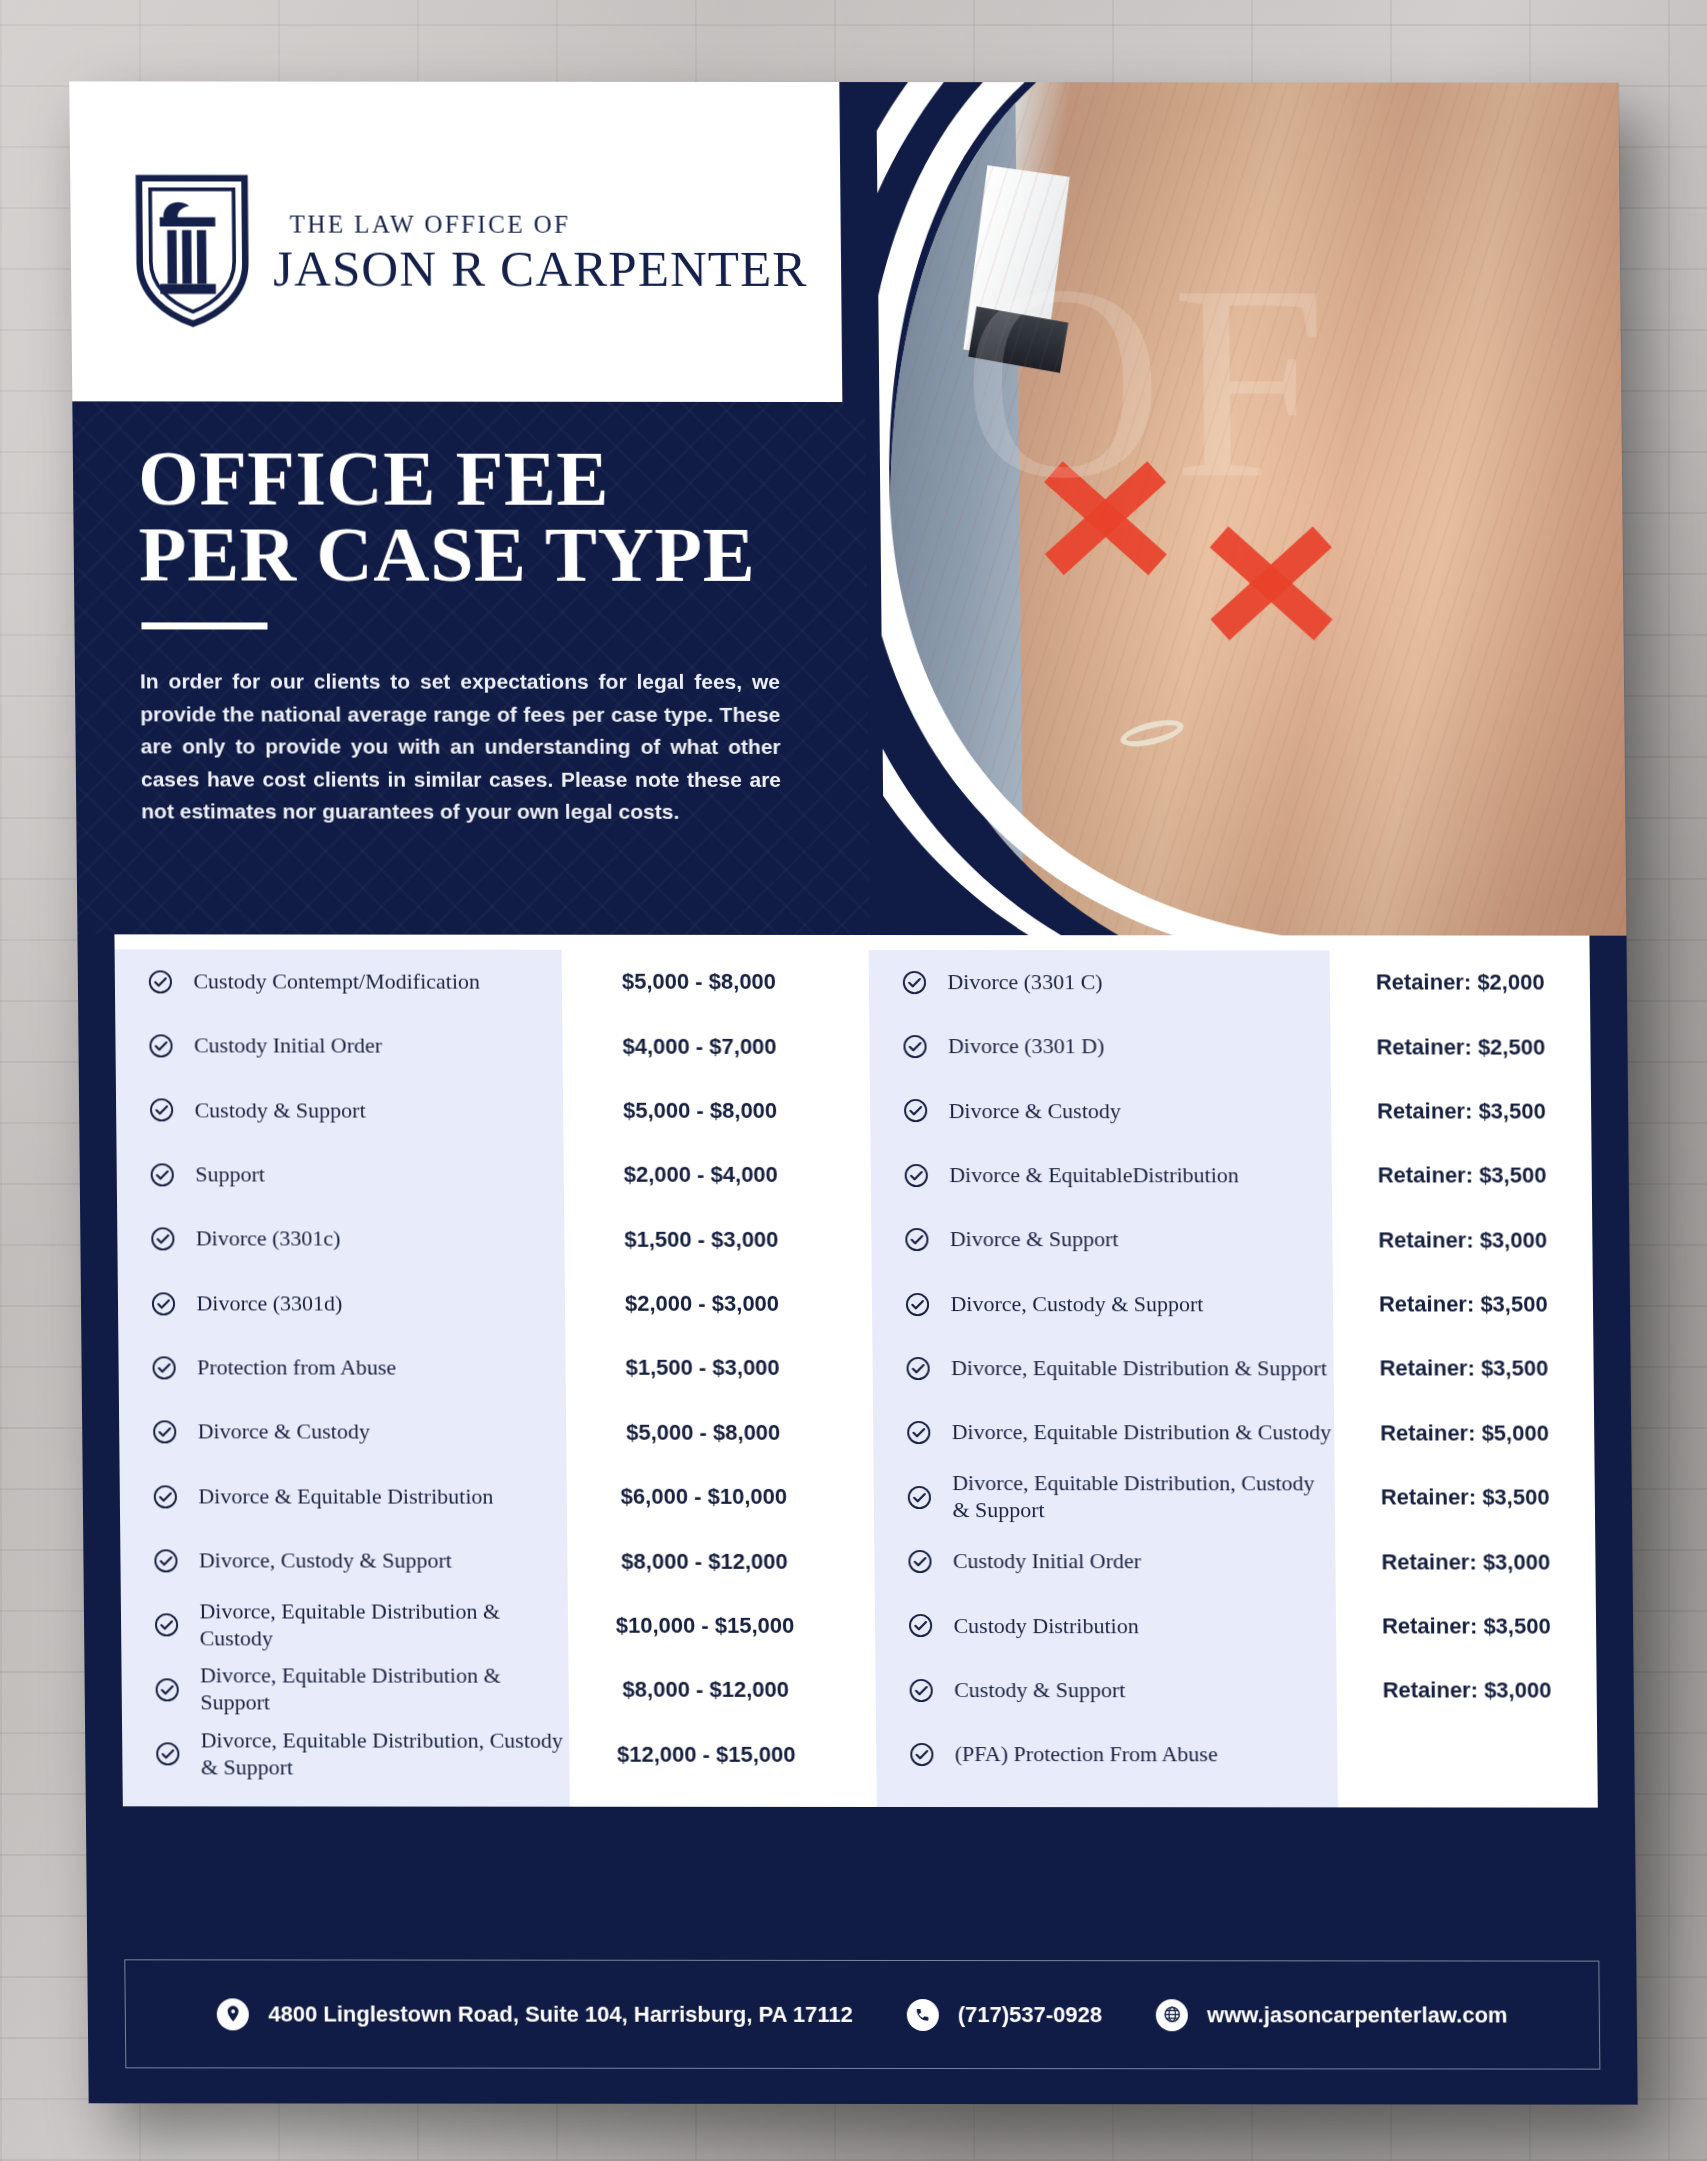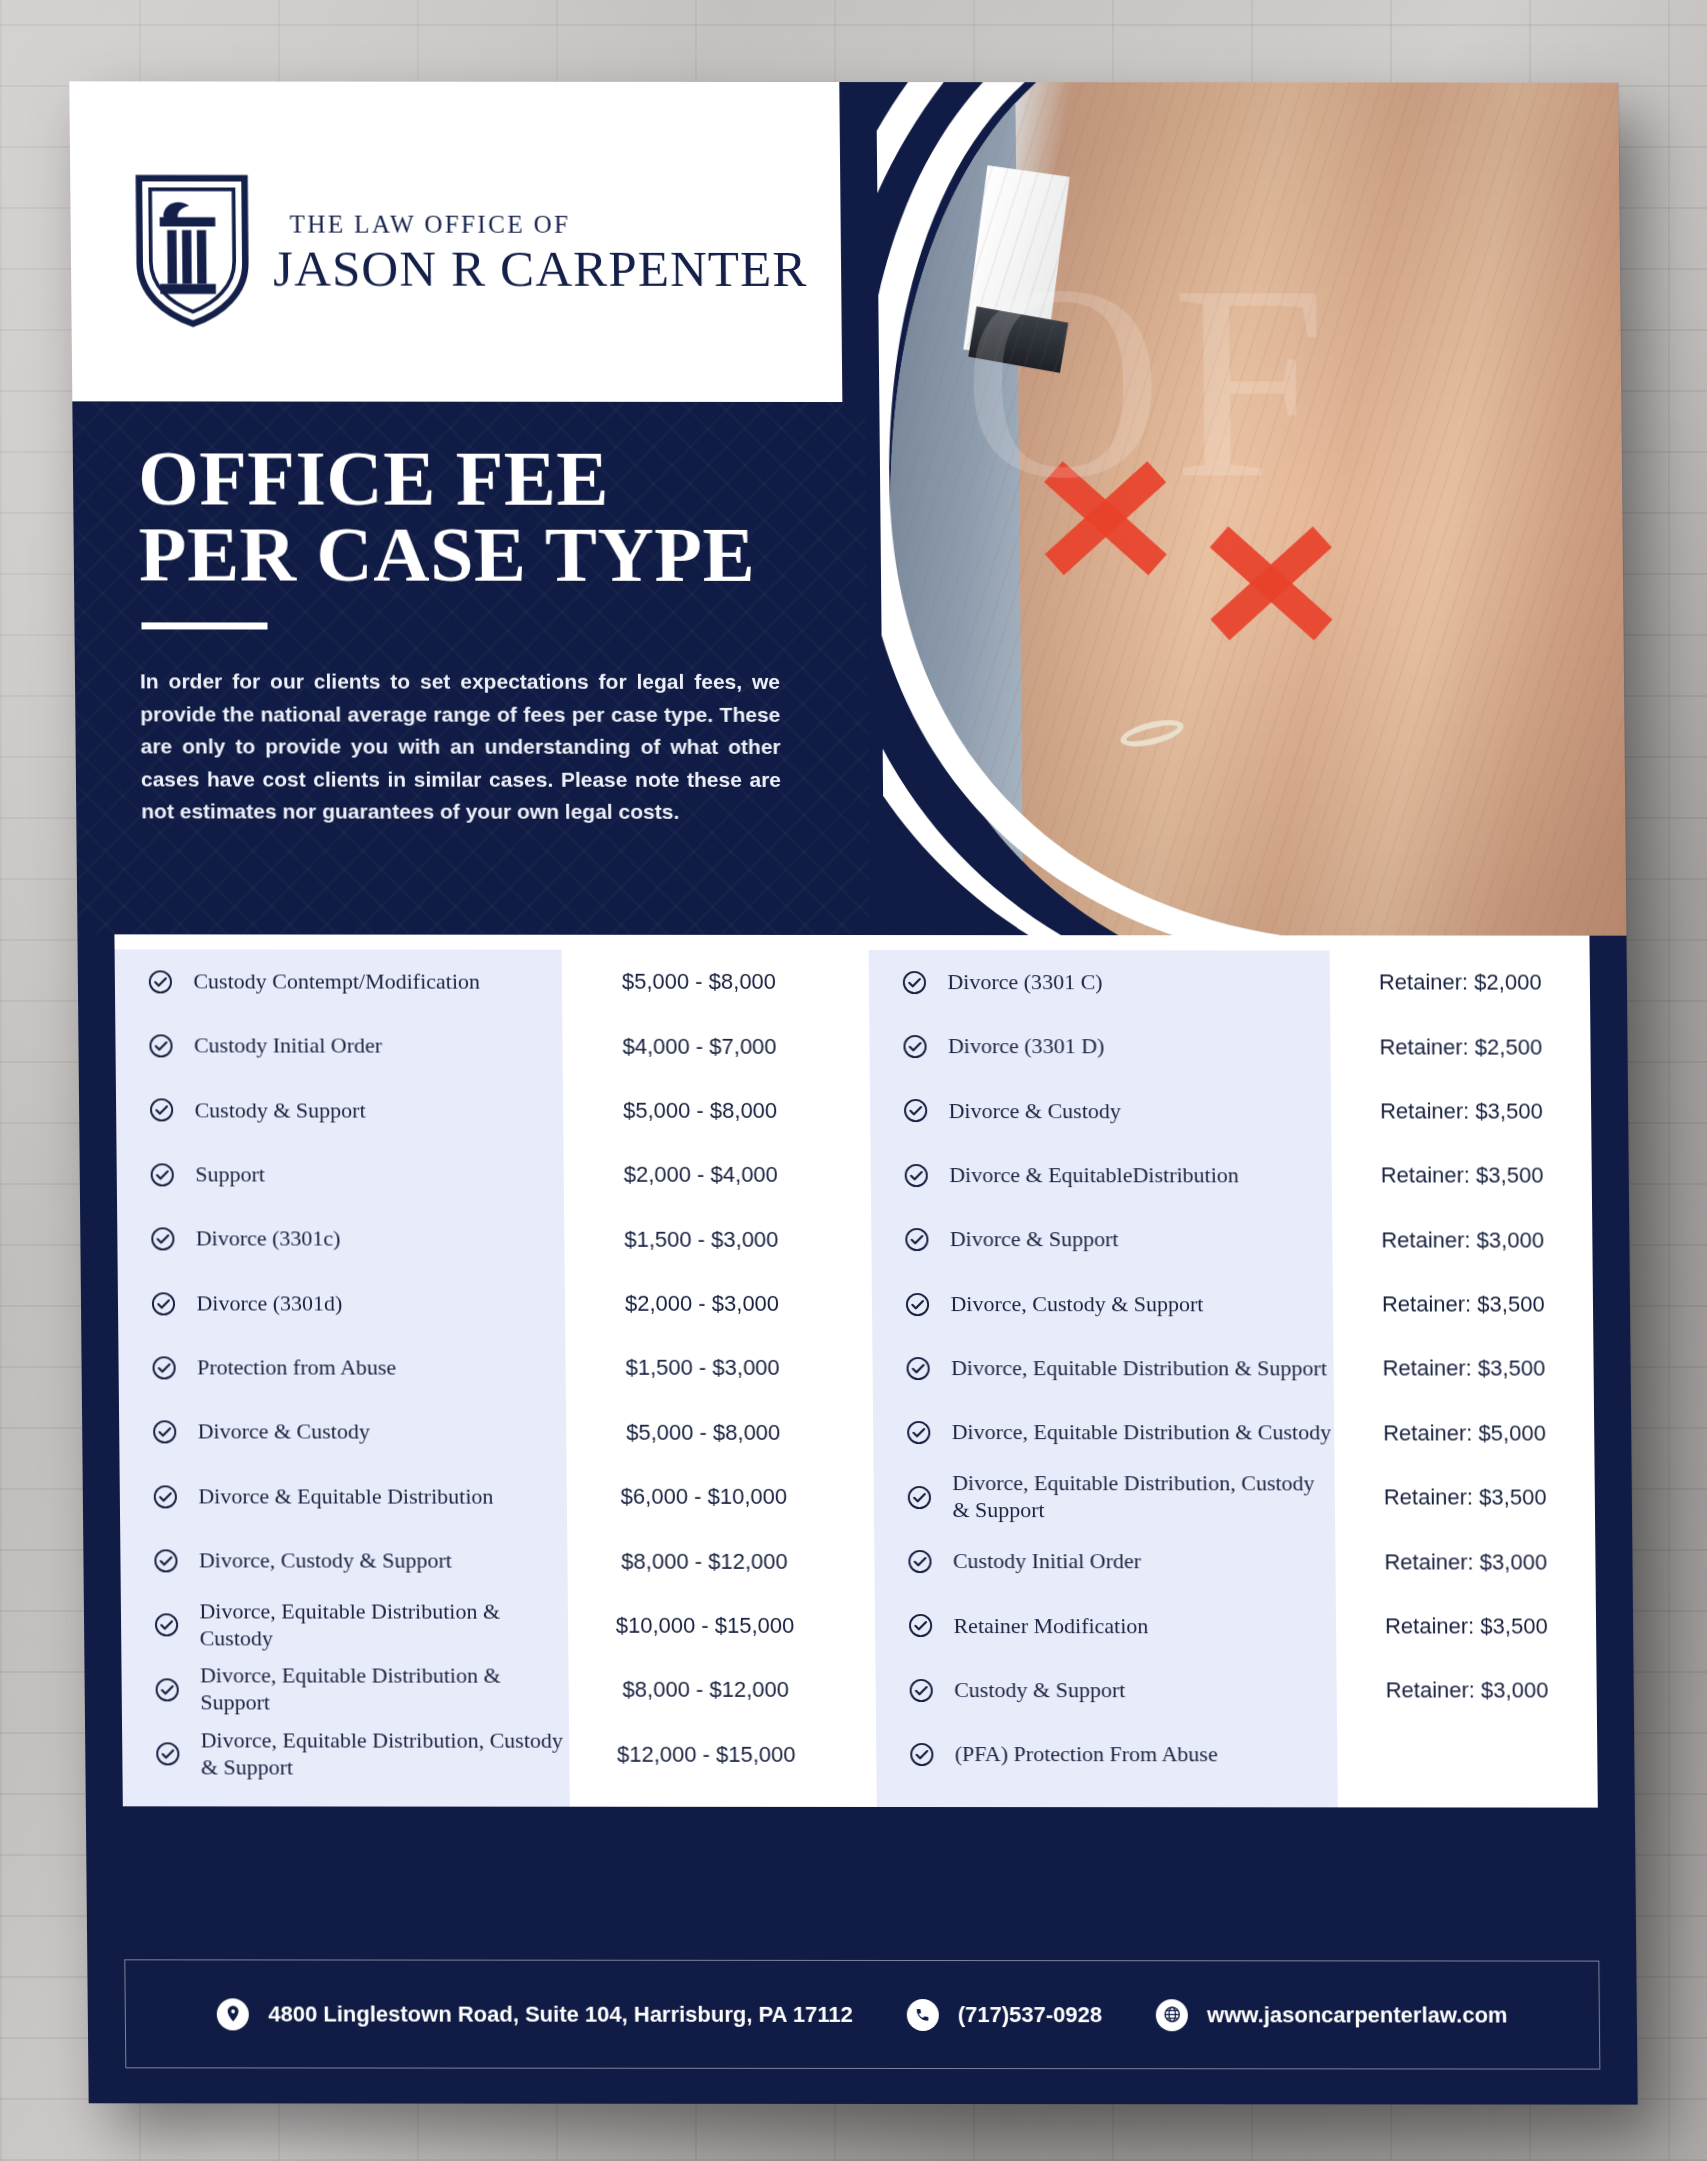--- a/index.html
+++ b/index.html
@@ -226,21 +226,21 @@
     padding-left: 33px;
     width: 62%;
     background: #e8ebfa;
     min-height: 57px;
   }
   .val-cell {
     width: 38%;
     background: #ffffff;
     min-height: 57px;
     display: flex; align-items: center; justify-content: center;
-    font-size: 22px; font-weight: normal; color: #17203f;
+    font-size: 22px; font-weight: bold; color: #17203f;
     text-align: center;
   }
   .col.right .label-cell { width: 64%; }
   .col.right .val-cell { width: 36%; }
   .check {
     flex: 0 0 auto;
     width: 25px; height: 25px;
   }
   .label-txt {
     font-size: 22px;
@@ -590,21 +590,21 @@
                   <span class="label-txt">Custody Initial Order</span>
                 </div>
                 <div class="val-cell">Retainer: $3,000</div>
               </div>
               <div class="row">
                 <div class="label-cell">
                   <svg class="check" viewBox="0 0 24 24">
                     <circle cx="12" cy="12" r="10.2" fill="none" stroke="#17203f" stroke-width="1.8"></circle>
                     <path d="M7 12.3l3.3 3.3L17.2 8.7" fill="none" stroke="#17203f" stroke-width="2.1" stroke-linecap="round" stroke-linejoin="round"></path>
                   </svg>
-                  <span class="label-txt">Retainer Modification</span>
+                  <span class="label-txt">Custody Distribution</span>
                 </div>
                 <div class="val-cell">Retainer: $3,500</div>
               </div>
               <div class="row">
                 <div class="label-cell">
                   <svg class="check" viewBox="0 0 24 24">
                     <circle cx="12" cy="12" r="10.2" fill="none" stroke="#17203f" stroke-width="1.8"></circle>
                     <path d="M7 12.3l3.3 3.3L17.2 8.7" fill="none" stroke="#17203f" stroke-width="2.1" stroke-linecap="round" stroke-linejoin="round"></path>
                   </svg>
                   <span class="label-txt">Custody &amp; Support</span>

